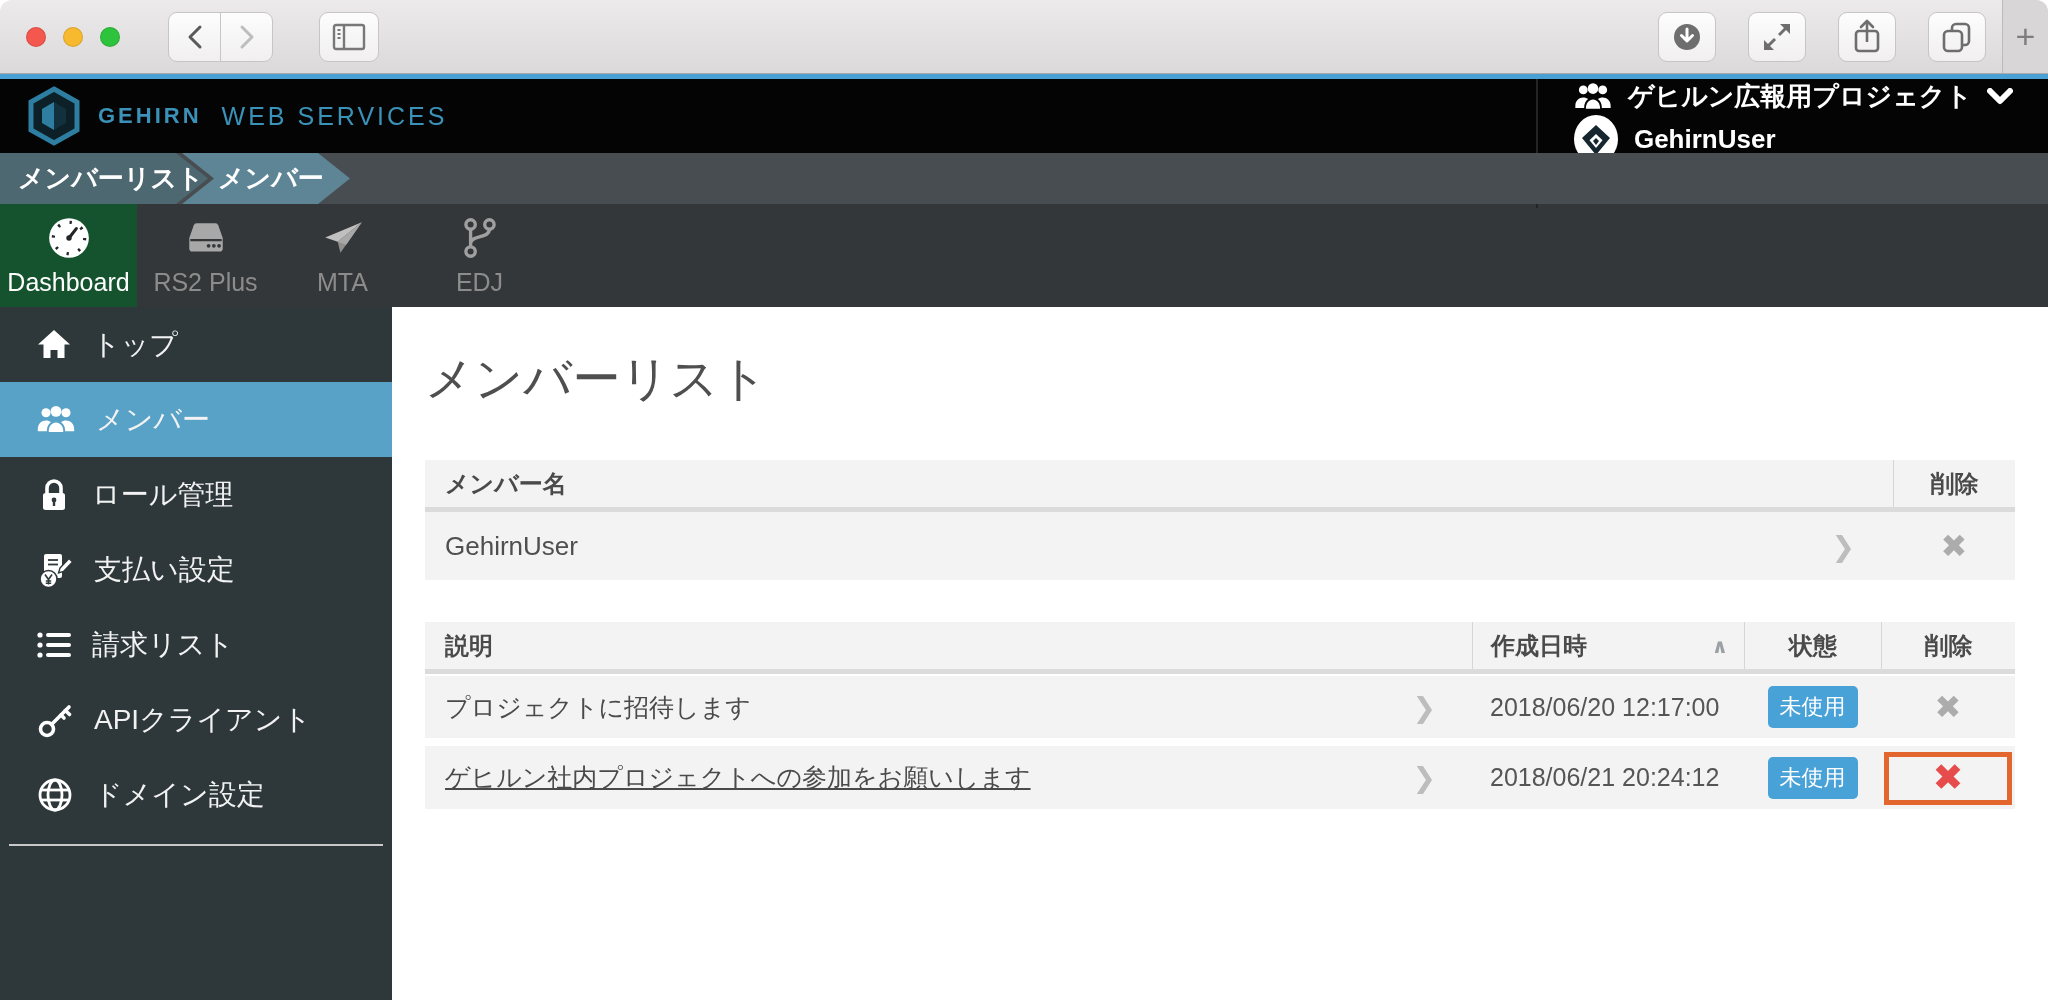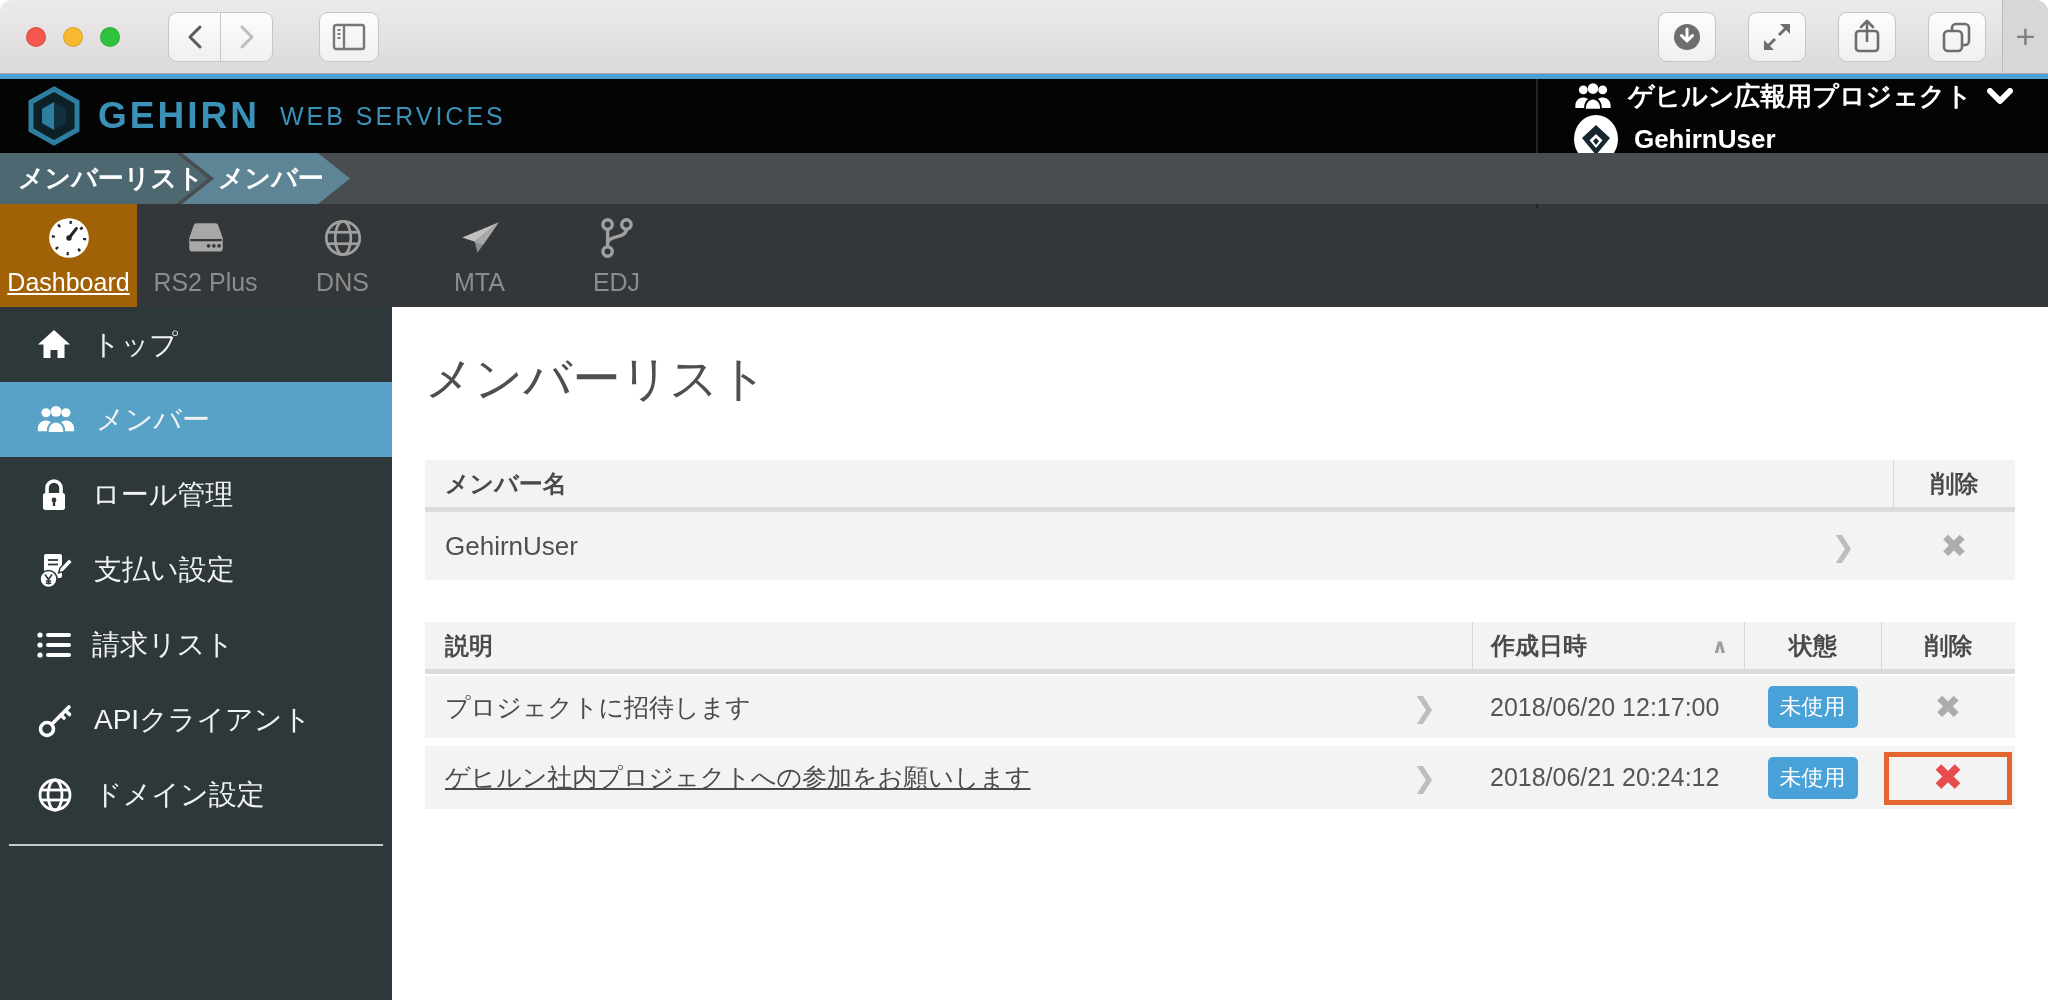--- a/index.html
+++ b/index.html
@@ -28,21 +28,21 @@
   .newtab { position:absolute; right:0; top:0; bottom:0; width:46px;
             border-left:1px solid #bcbaba; background:#d8d6d6; display:flex;
             align-items:center; justify-content:center; color:#7e7e7e;
             font-size:34px; font-weight:300; cursor:pointer; }
 
   .accent-line { height:5px; background:#4a9fd4; }
 
   
   .appbar { height:74px; background:#040404; display:flex; align-items:stretch; }
   .brand { display:flex; align-items:center; gap:16px; padding-left:26px; }
-  .brand-name { color:#3b92b8; font-size:37px; font-weight:bold; letter-spacing:3px; }
+  .brand-name { color:#3b92b8; font-size:22px; font-weight:bold; letter-spacing:3px; }
   .brand-sub  { color:#3b92b8; font-size:25px; letter-spacing:3px; margin-left:4px; }
   .appbar-right { margin-left:auto; display:flex;flex-direction:column; }
   .appbar-item { display:flex; align-items:center; gap:15px; padding:0 35px;
                  border-left:2px solid #242424; color:#fff; font-size:26px;
                  font-weight:bold; cursor:pointer; }
 
   
   .breadcrumb-bar { height:51px; background:#474d50; position:relative; }
   .crumb { position:absolute; top:0; height:51px; display:flex; align-items:center;
            color:#fff; font-weight:bold; font-size:26px; cursor:pointer; }
@@ -50,21 +50,21 @@
             clip-path:polygon(0 0,176px 0,208px 50%,176px 100%,0 100%); }
   .crumb2 { left:0; width:350px; background:#5d8595; padding-left:218px;
             clip-path:polygon(182px 0,318px 0,350px 50%,318px 100%,182px 100%,214px 50%); }
 
   
   .service-tabs { height:103px; background:#343739; display:flex; }
   .stab { width:137px; height:103px; display:flex; flex-direction:column;
           align-items:center; justify-content:center; gap:7px; cursor:pointer;
           color:#a2a2a2; }
   .stab .stab-label { font-size:25px; color:#8c8c8c; }
-  .stab.active { background:#a16207; color:#ffffff;text-decoration:underline; }
+  .stab.active { background:#14532d; color:#ffffff; }
   .stab.active .stab-label { color:#ffffff; }
 
   
   .body-row { display:flex; height:693px; }
   .sidebar { width:392px; flex-shrink:0; background:#2e383b; }
   .side-item { height:75px; display:flex; align-items:center; gap:20px;
                padding-left:36px; color:#f2f2f2; font-size:28px; cursor:pointer; }
   .side-item.active { background:#58a1c7; }
   .side-divider { border-top:2px solid #c9c9c9; margin:12px 9px 0 9px; }
 
@@ -257,31 +257,20 @@
         <path d="M13 8 h18 a3 3 0 0 1 2.8 2 l4.2 12 v10 a3 3 0 0 1 -3 3 H9 a3 3 0 0 1 -3 -3 V22 l4.2-12 A3 3 0 0 1 13 8 Z" fill="#a8a8a8"></path>
         <line x1="7" y1="24" x2="37" y2="24" stroke="#343739" stroke-width="2"></line>
         <circle cx="24.5" cy="29.5" r="1.8" fill="#343739"></circle>
           <circle cx="29.5" cy="29.5" r="1.8" fill="#343739"></circle>
           <circle cx="34.5" cy="29.5" r="1.8" fill="#343739"></circle>
       </svg>
       <span class="stab-label">RS2 Plus</span>
     </div>
     <div class="stab">
       <svg width="46" height="46" viewBox="0 0 44 44">
-        <g fill="none" stroke="#a0a0a0" stroke-width="2.6">
-          <circle cx="22" cy="22" r="16"></circle>
-          <ellipse cx="22" cy="22" rx="7.5" ry="16"></ellipse>
-          <line x1="7" y1="16.5" x2="37" y2="16.5"></line>
-          <line x1="7" y1="27.5" x2="37" y2="27.5"></line>
-        </g>
-      </svg>
-      <span class="stab-label">DNS</span>
-    </div>
-    <div class="stab">
-      <svg width="46" height="46" viewBox="0 0 44 44">
         <path d="M40 7 L5 21.5 L17 25.5 Z" fill="#c0c0c0"></path>
         <path d="M40 7 L17 25.5 L19.5 36 L25 28.5 Z" fill="#8f8f8f"></path>
         <path d="M40 7 L17 25.5 L25 28.5 Z" fill="#a8a8a8"></path>
       </svg>
       <span class="stab-label">MTA</span>
     </div>
     <div class="stab">
       <svg width="46" height="46" viewBox="0 0 44 44">
         <g fill="none" stroke="#a0a0a0" stroke-width="3.2">
           <circle cx="13" cy="9" r="4.5"></circle>

